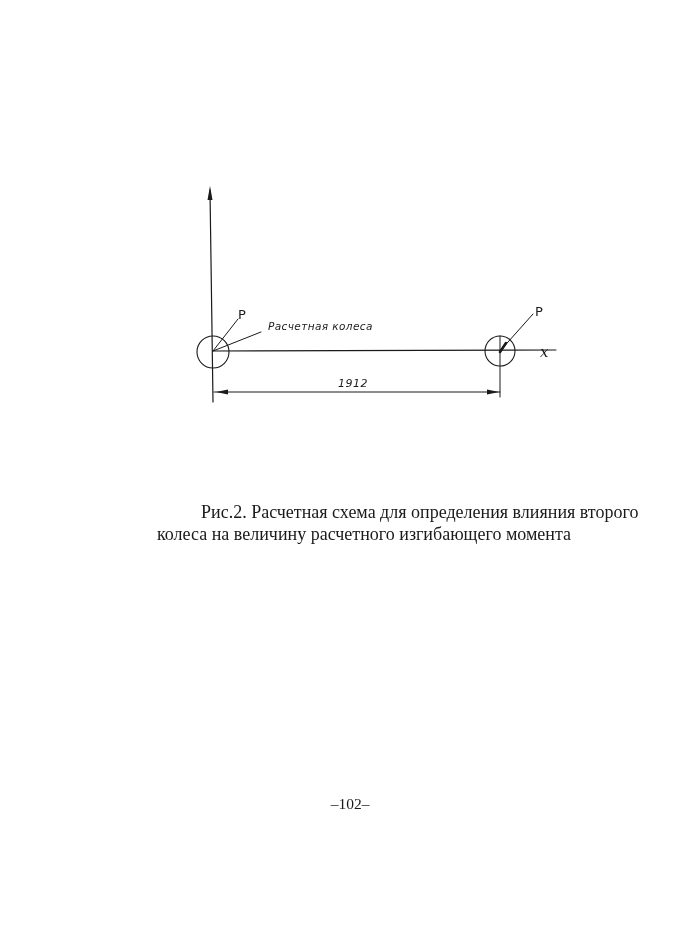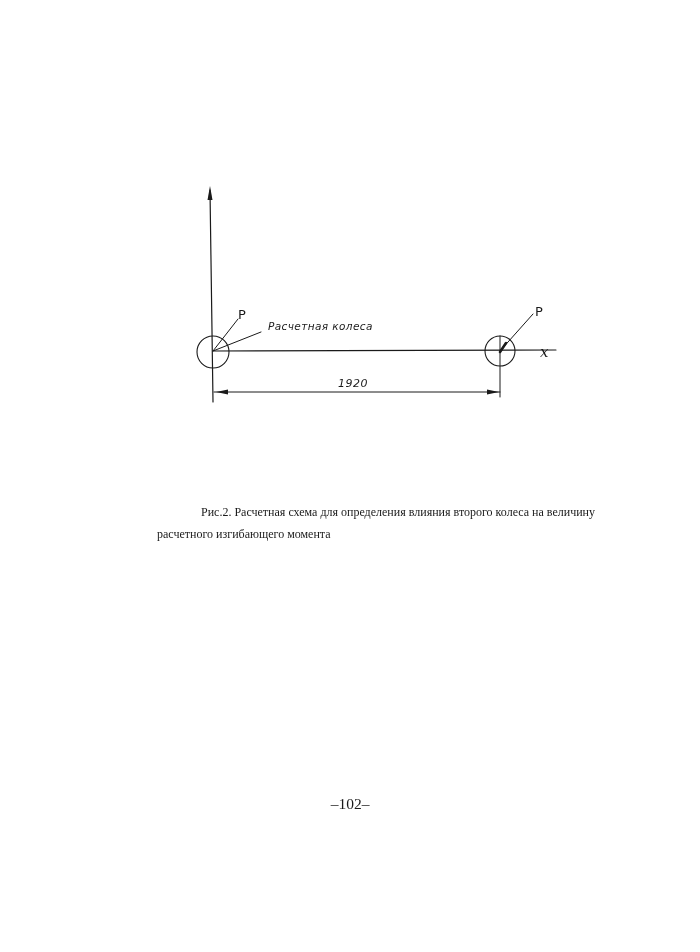--- a/index.html
+++ b/index.html
@@ -62,21 +62,21 @@
       left: 338px;
       top: 377px;
       font-size: 11px;
       letter-spacing: 0.5px;
     }
     .caption {
       position: absolute;
       left: 157px;
       top: 463px;
       width: 490px;
-      font-size: 12px;
+      font-size: 18px;
       line-height: 22px;
       text-indent: 44px;
       text-align: left;
       margin-top: 38px;
     }
     .page-number {
       position: absolute;
       left: 0;
       width: 700px;
       top: 795px;
@@ -113,18 +113,18 @@
 
       <line x1="214" y1="392" x2="500" y2="392" stroke-width="1"></line>
       <polygon points="216,392 228,389.5 228,394.5" fill="#1a1a1a" stroke="none"></polygon>
       <polygon points="499,392 487,389.5 487,394.5" fill="#1a1a1a" stroke="none"></polygon>
     </g>
   </svg>
   <span class="hand-label label-p-left">P</span>
   <span class="hand-label label-p-right">P</span>
   <span class="hand-label label-calc-point">Расчетная колеса</span>
   <span class="hand-label label-x">x</span>
-  <span class="hand-label label-dim">1920</span>
+  <span class="hand-label label-dim">1912</span>
 </div>
 
 <p class="caption">Рис.2. Расчетная схема для определения влияния второго колеса на величину расчетного изгибающего момента</p>
 
 <div class="page-number">–102–</div>
 
 </body></html>

